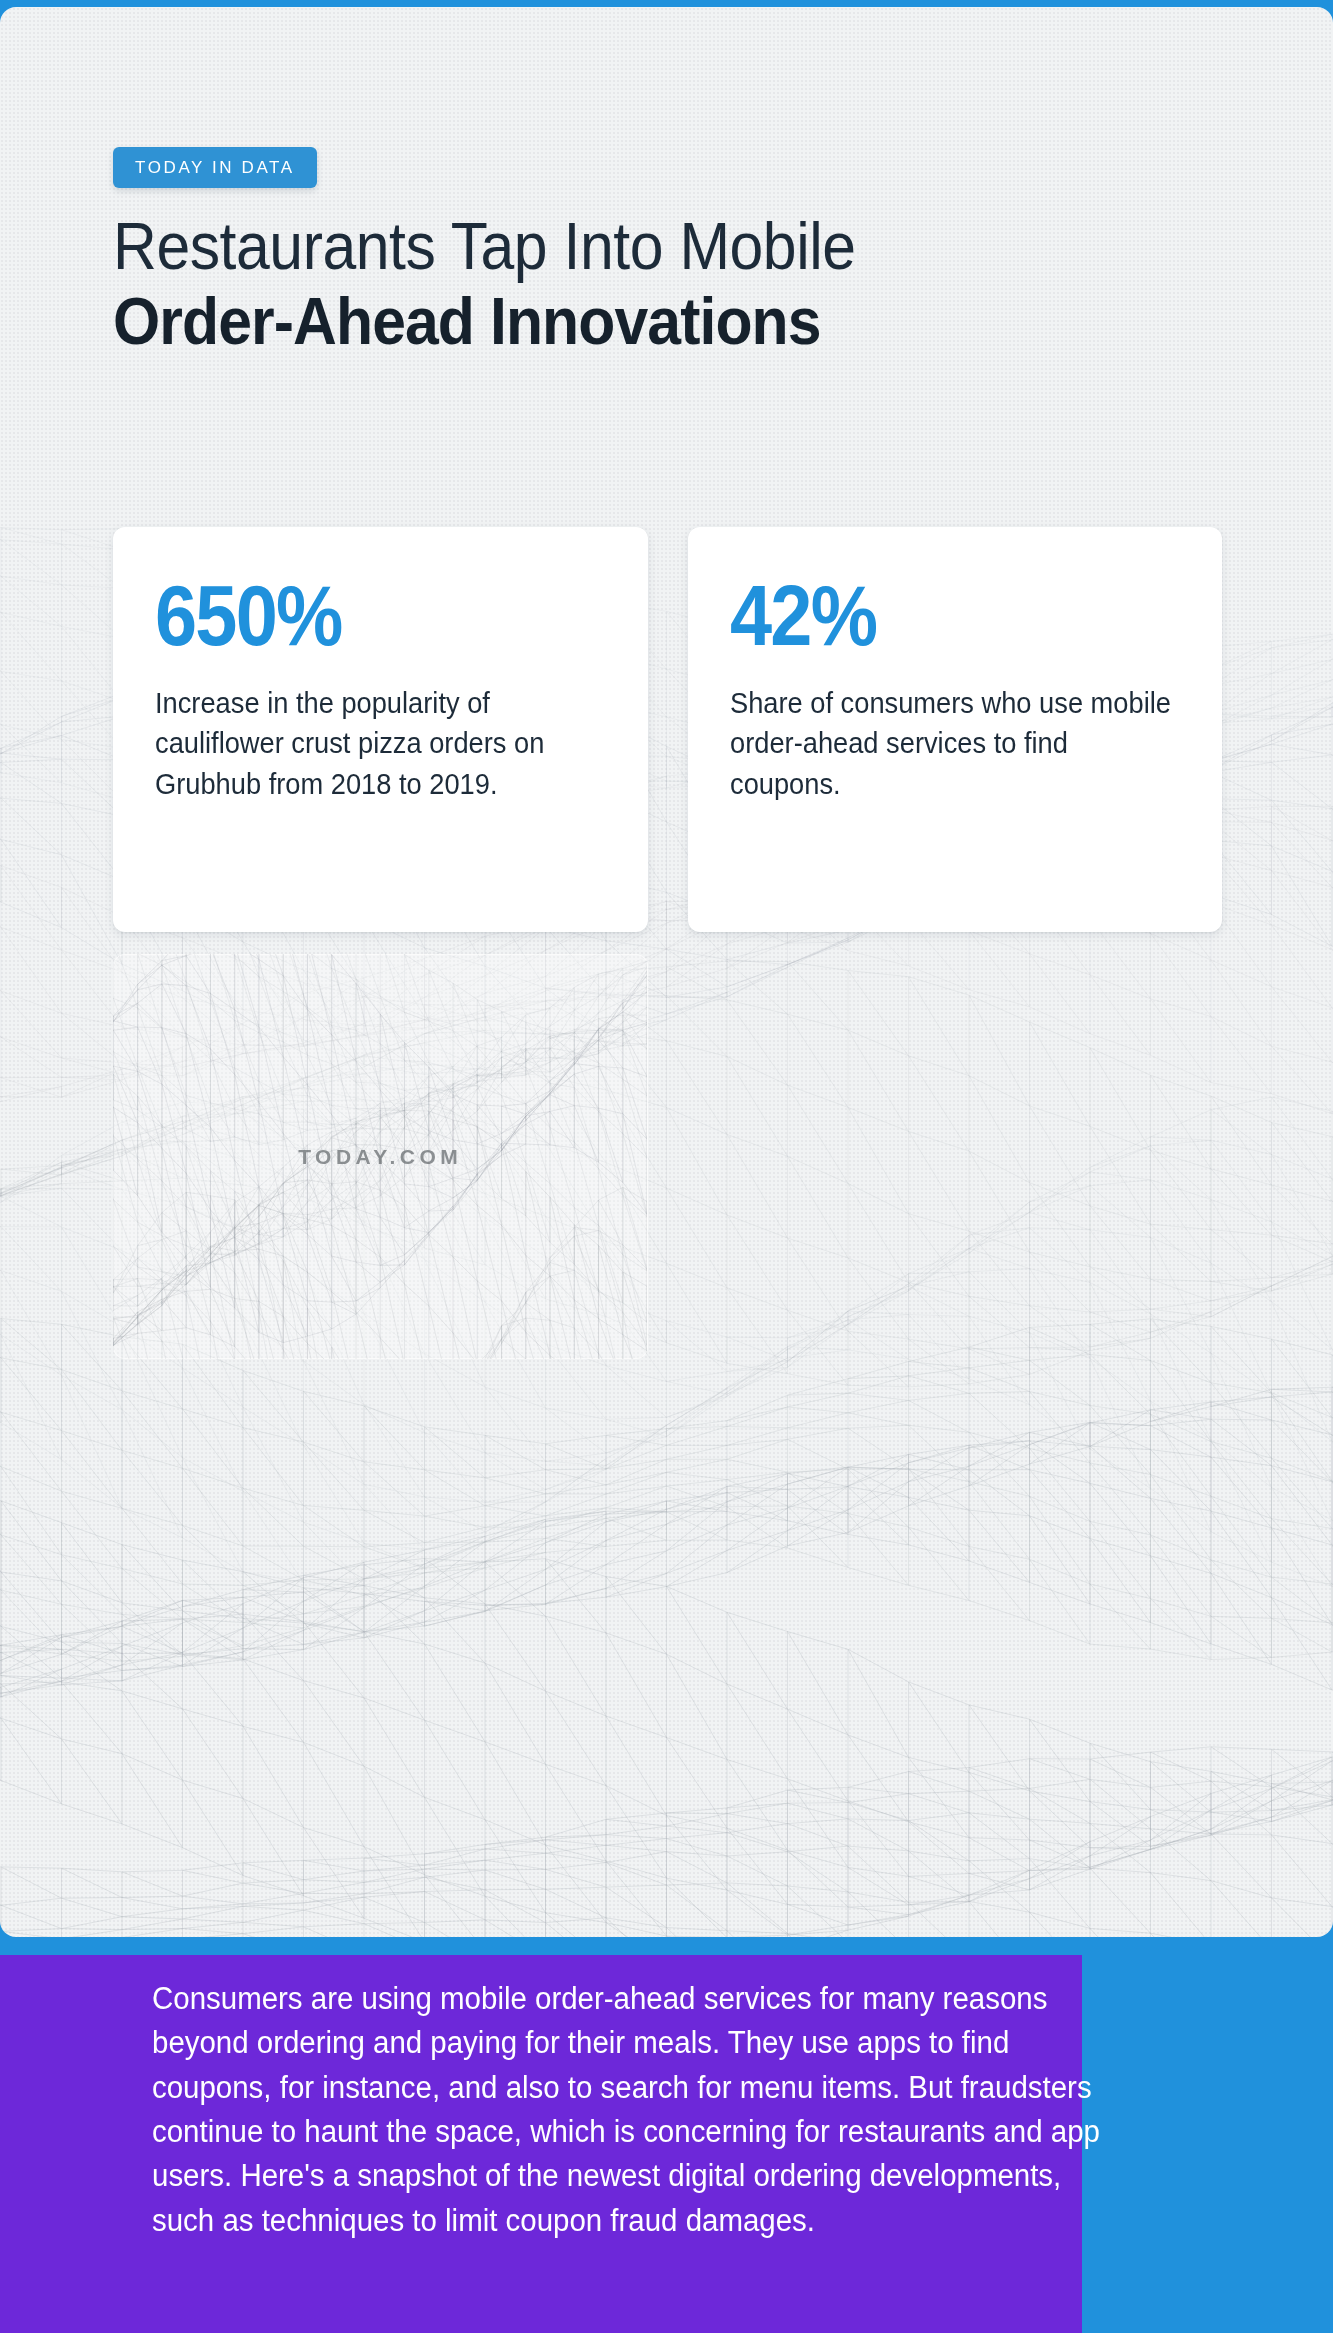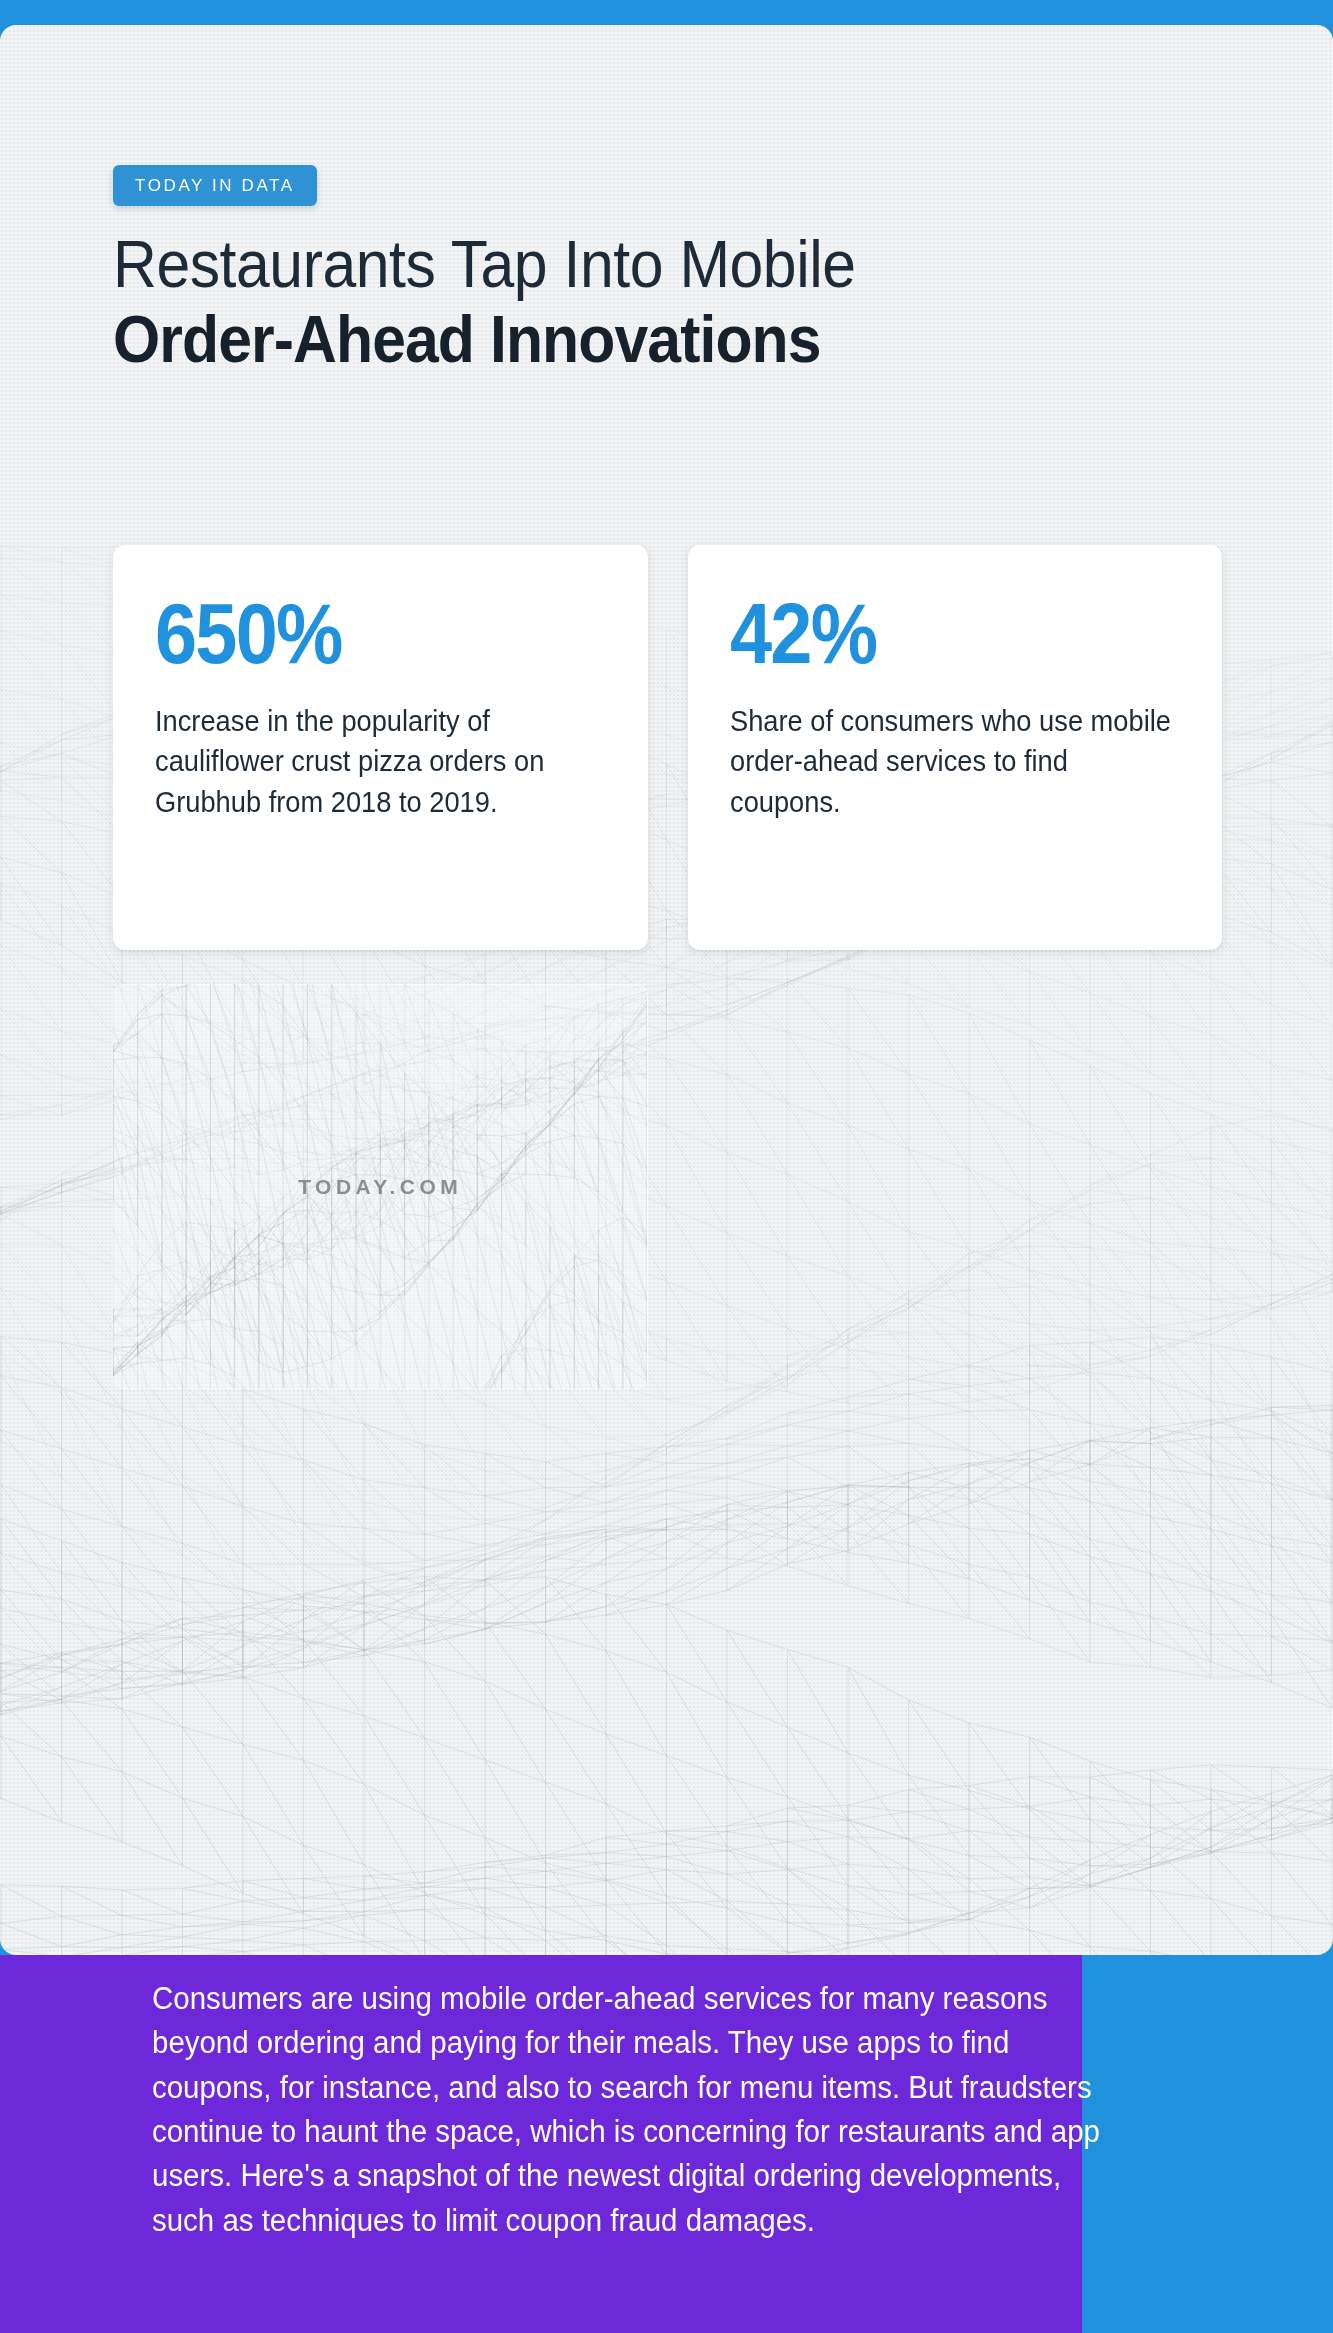--- a/index.html
+++ b/index.html
@@ -11,21 +11,21 @@
   }
   #page {
     position:relative;
     width:1333px; height:2333px;
     background:#2091dc;
   }
 
   
   #panel {
     position:absolute;
-    left:0; top:25px;
+    left:0; top:7px;
     width:1333px; height:1930px;
     background:#f1f3f4;
     border-radius:16px 16px 16px 16px;
     overflow:hidden;
   }
   #panel-mesh {
     position:absolute; inset:0;
     opacity:.85;
     pointer-events:none;
   }
@@ -75,21 +75,21 @@
   }
 
   
   #grid {
     position:absolute;
     left:113px; top:520px;
     width:1109px;
     display:grid;
     grid-template-columns:1fr 1fr;
     grid-template-rows:405px 405px 405px;
-    gap:34px 40px;
+    gap:22px 40px;
   }
   .card {
     background:#ffffff;
     border-radius:12px;
     padding:48px 42px 0 42px;
     box-shadow:0 3px 10px rgba(40,55,75,.10), 0 1px 2px rgba(40,55,75,.06);
     position:relative;
     overflow:hidden;
   }
   .stat-num {

